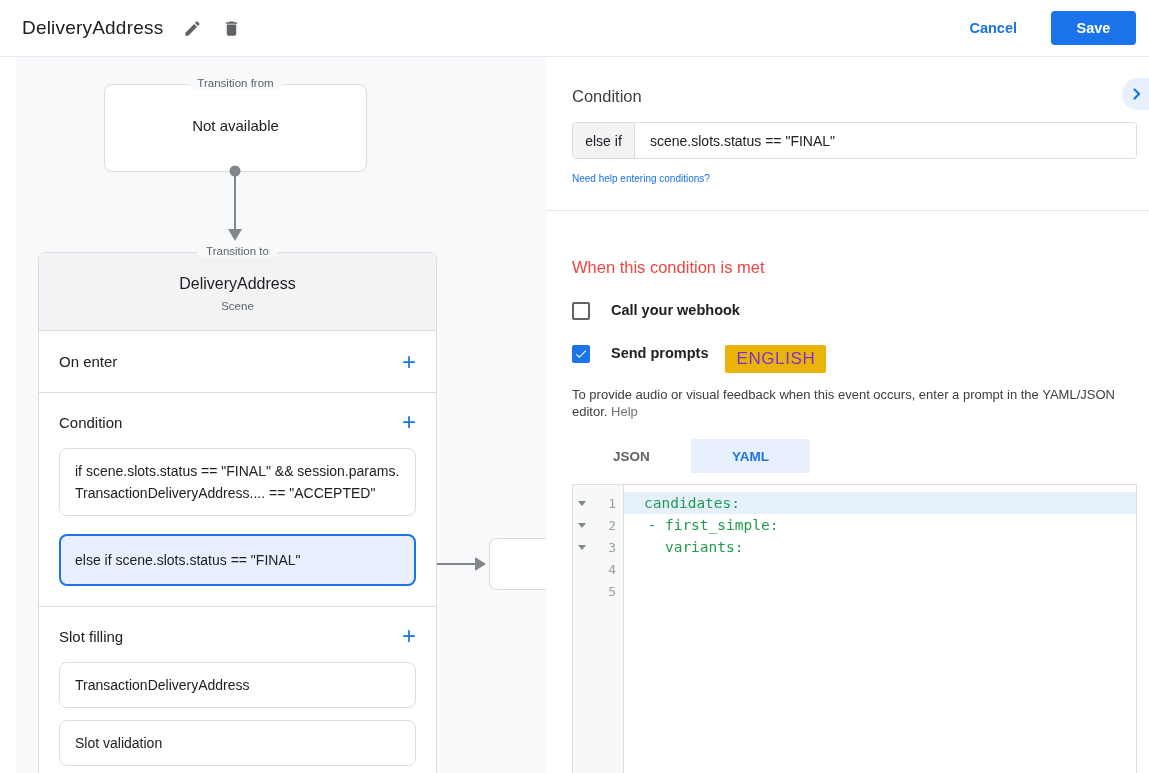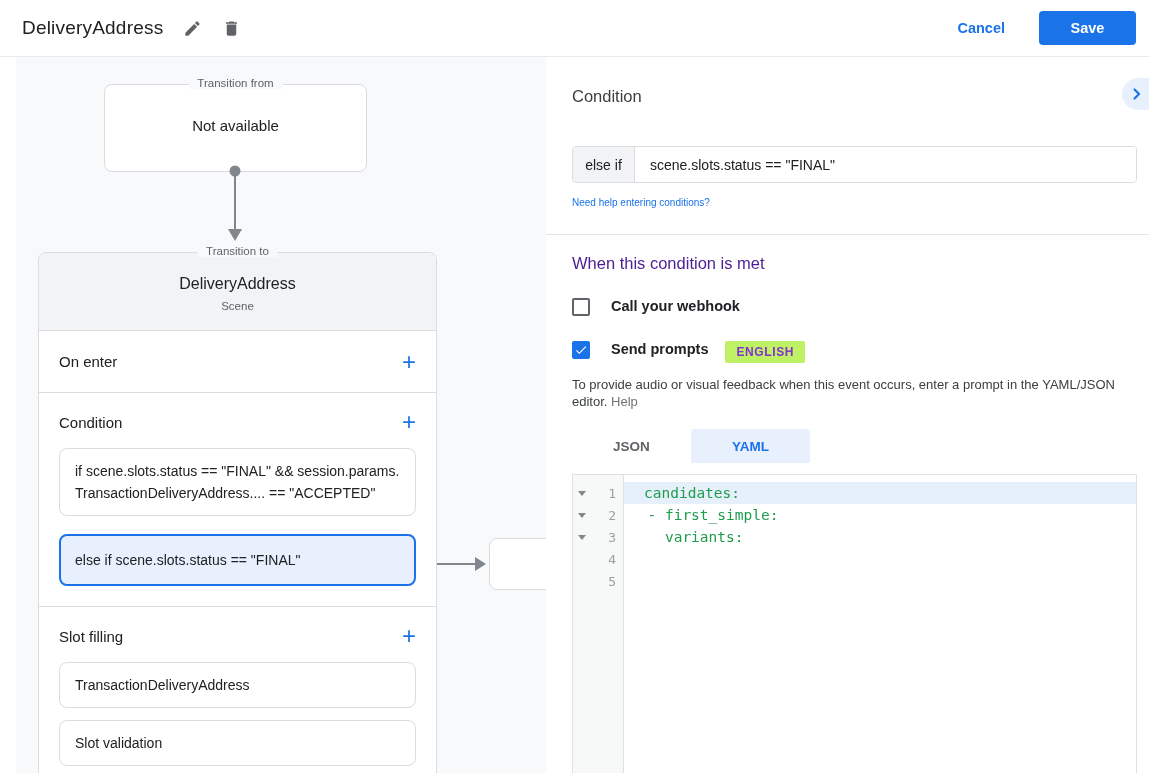--- a/index.html
+++ b/index.html
@@ -10,21 +10,21 @@
   .topbar { position:absolute; left:0; top:0; width:1149px; height:57px; background:#fff;
             border-bottom:1px solid #e8eaed; display:flex; align-items:center; z-index:5; }
   .topbar-title { font-size:19px; color:#202124; margin-left:22px; letter-spacing:.2px; }
   .icon-btn { background:none; border:none; cursor:pointer; padding:6px; display:flex; align-items:center; }
   .icon-btn svg { fill:#5f6368; }
   .edit-btn { margin-left:14px; }
   .del-btn { margin-left:8px; }
   .topbar-spacer { flex:1; }
   .cancel-btn { background:none; border:none; color:#1a73e8; font-size:14.5px; font-weight:700;
                 font-family:"Liberation Sans",sans-serif; cursor:pointer; margin-right:34px; }
-  .save-btn { background:#1a73e8; color:#fff; border:none; border-radius:4px; width:97px; height:34px;
+  .save-btn { background:#1a73e8; color:#fff; border:none; border-radius:4px; width:85px; height:34px;
               font-size:14.5px; font-weight:700; font-family:"Liberation Sans",sans-serif; cursor:pointer; margin-right:13px; }
 
   
   .canvas { position:absolute; left:16px; top:57px; width:546px; height:716px; background:#f8f9fa; overflow:hidden; }
   .connectors { position:absolute; left:0; top:0; width:546px; height:716px; pointer-events:none; }
 
   .tf-box { position:absolute; left:88px; top:27px; width:263px; height:88px; background:#fff;
             border:1px solid #dadce0; border-radius:8px; display:flex; align-items:center; justify-content:center; }
   .box-legend { position:absolute; top:-8px; left:50%; transform:translateX(-50%); font-size:11.5px;
                 color:#5f6368; background:#f8f9fa; padding:0 9px; white-space:nowrap; }
@@ -53,34 +53,34 @@
   .target-box { position:absolute; left:473px; top:481px; width:90px; height:52px; background:#fff;
                 border:1px solid #dadce0; border-radius:8px; }
 
   
   .panel { position:absolute; left:546px; top:57px; width:603px; height:716px; background:#fff;
            padding:0 12px 0 26px; overflow:hidden; }
   .chevron-btn { position:absolute; right:0; top:21px; width:27px; height:32px; background:#e8f0fe;
                  border:none; border-radius:18px 0 0 18px; cursor:pointer; display:flex; align-items:center;
                  justify-content:flex-end; padding-right:2px; }
   .panel-h { font-size:16.5px; color:#3c4043; padding-top:30px; }
-  .cond-row { display:flex; margin-top:40px; height:37px; border:1px solid #dadce0; border-radius:4px; overflow:hidden; }
+  .cond-row { display:flex; margin-top:16px; height:37px; border:1px solid #dadce0; border-radius:4px; overflow:hidden; }
   .cond-prefix { width:62px; background:#f1f3f4; border-right:1px solid #dadce0; display:flex; align-items:center;
                  justify-content:center; font-size:14px; color:#202124; }
   .cond-input { flex:1; border:none; outline:none; font-size:14px; color:#202124; padding:0 15px;
                 font-family:"Liberation Sans",sans-serif; }
   .help-link { display:inline-block; margin-top:14px; font-size:10px; color:#1a73e8; text-decoration:none; cursor:pointer; }
   .divider { height:1px; background:#e3e5e8; margin:24px -12px 0 -26px; }
-  .when-h { font-size:16.5px; color:#4c1d95; margin-top:19px; }
+  .when-h { font-size:16.5px; color:#ef4444; margin-top:47px; }
   .check-row { display:flex; align-items:flex-start; margin-top:25px; }
   .checkbox { width:18px; height:18px; border:2px solid #5f6368; border-radius:2px; background:#fff;
               flex:0 0 auto; cursor:pointer; }
   .checkbox.checked { background:#1a73e8; border-color:#1a73e8; display:flex; align-items:center; justify-content:center; }
   .check-label { font-size:14.5px; font-weight:700; color:#202124; margin-left:21px; cursor:pointer; }
-  .lang-badge { margin-left:17px; background:#bef264; color:#8430ce; font-size:12px; font-weight:700;
+  .lang-badge { margin-left:17px; background:#eab308; color:#8430ce; font-size:17px; font-weight:400;
                 letter-spacing:.6px; padding:4px 11px; border-radius:2px; }
   .prompt-desc { margin-top:13px; font-size:13px; line-height:17px; color:#3c4043; max-width:563px; }
   .inline-link { color:#737373; text-decoration:none; cursor:pointer; }
 
   .tabs { display:flex; margin-top:19px; }
   .tab { width:119px; height:34px; display:flex; align-items:center; justify-content:center; font-size:13.5px;
          font-weight:700; color:#5f6368; cursor:pointer; border-radius:3px 3px 0 0; }
   .tab.active { background:#e8f0fe; color:#1a73e8; }
 
   .editor { margin-top:11px; width:565px; height:300px; border:1px solid #e0e0e0; display:flex; background:#fff; }

